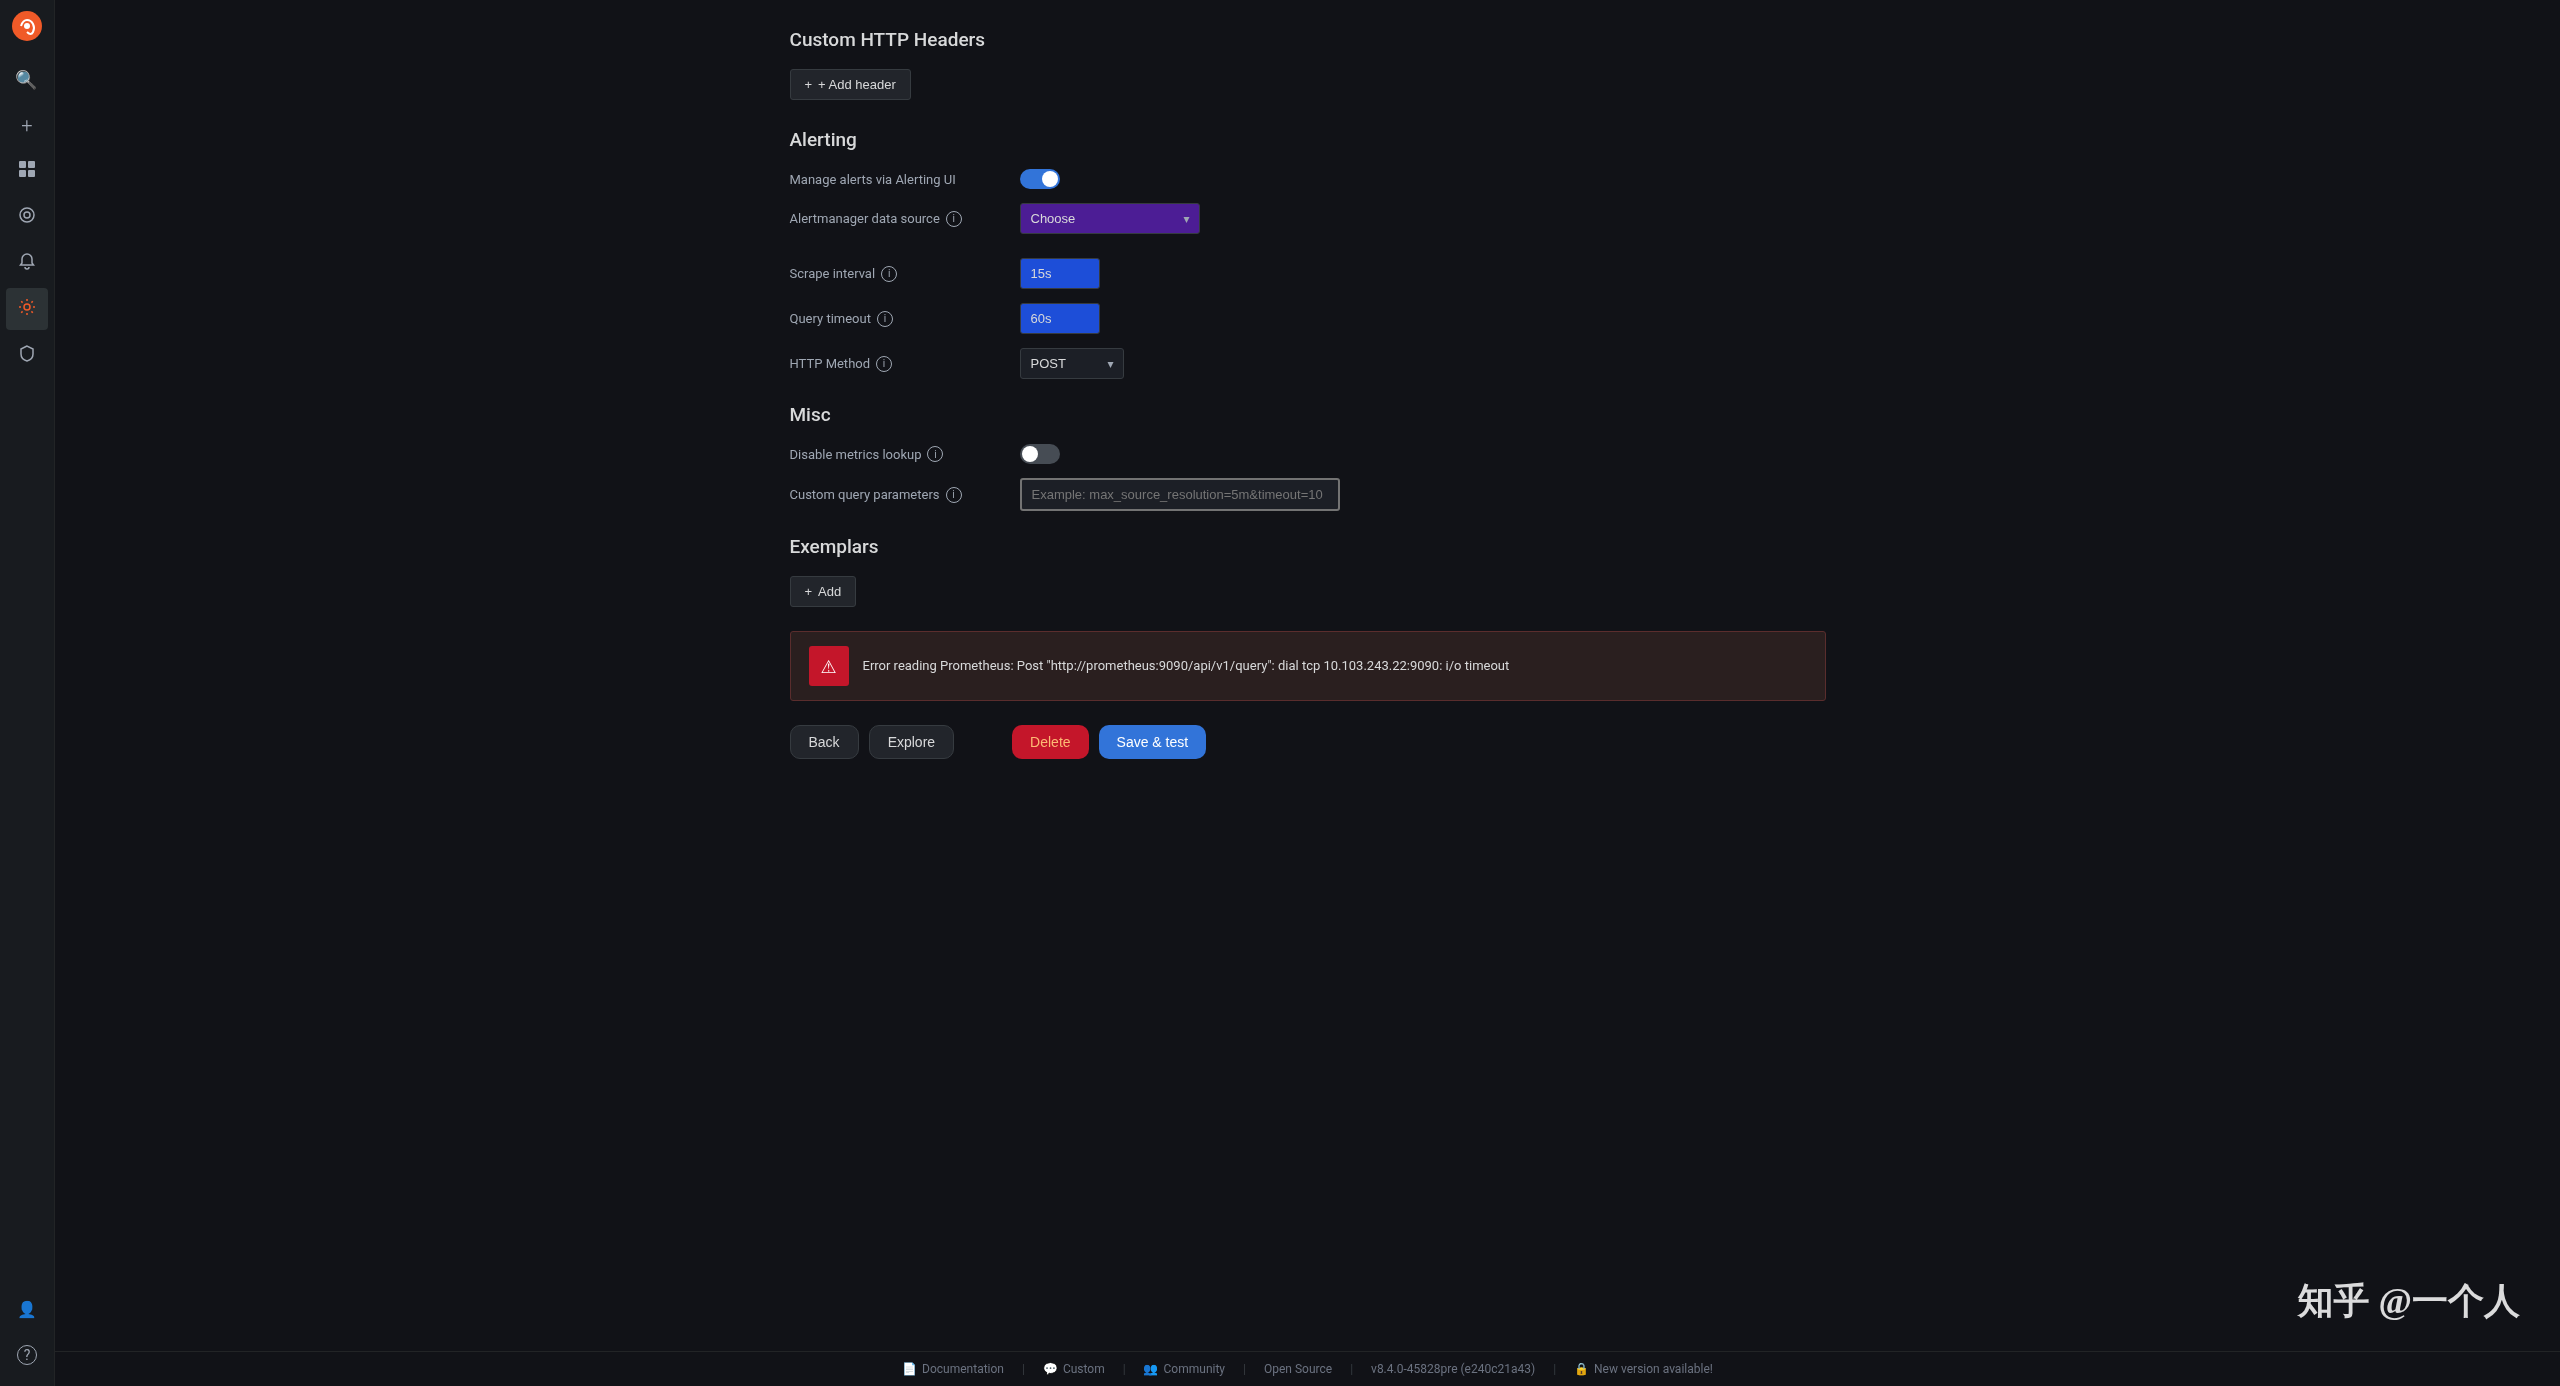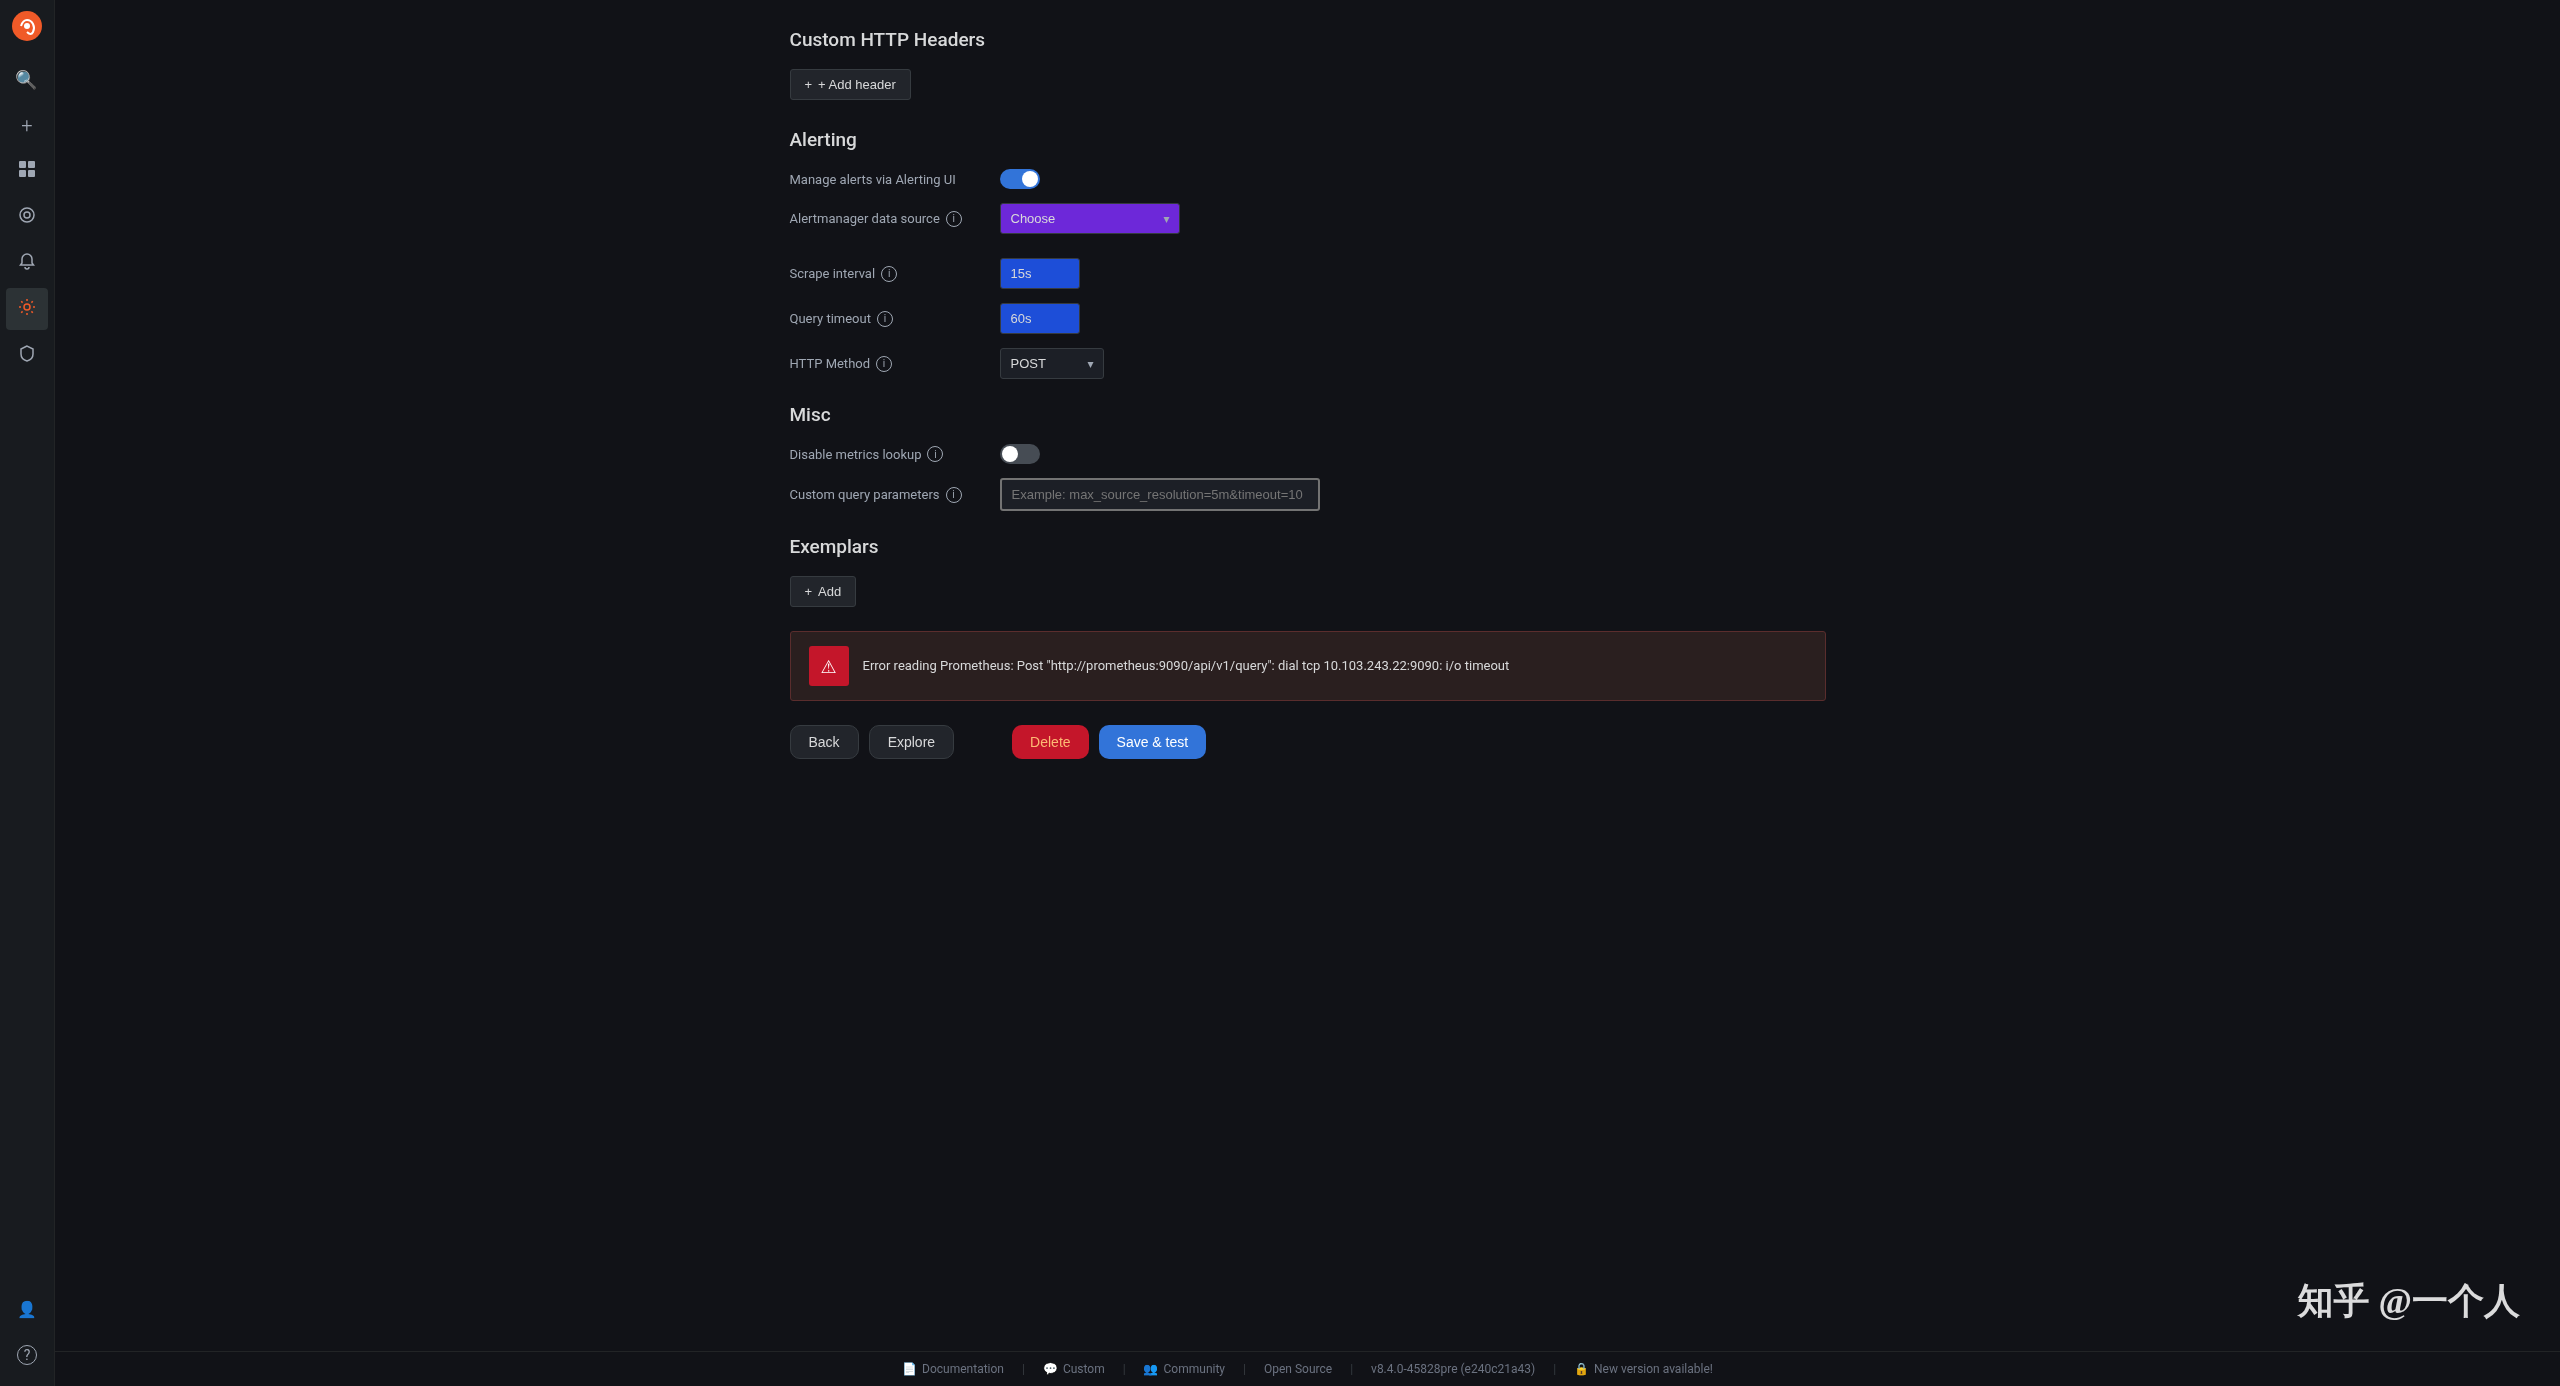--- a/index.html
+++ b/index.html
@@ -78,21 +78,21 @@
       margin-bottom: 28px;
     }
 
     
     .form-row {
       display: flex;
       align-items: center;
       margin-bottom: 14px;
     }
     .form-label {
-      width: 210px;
+      width: 230px;
       flex-shrink: 0;
       color: #9fa7b3;
       font-size: 13px;
       display: flex;
       align-items: center;
       gap: 6px;
     }
     .info-icon {
       width: 16px;
       height: 16px;
@@ -136,21 +136,21 @@
     }
     .select-wrapper::after {
       content: '▾';
       position: absolute;
       right: 10px;
       color: #9fa7b3;
       pointer-events: none;
       font-size: 12px;
     }
     .select-wrapper select {
-      background: #6d28d9;
+      background: #4c1d95;
       border: 1px solid #363b40;
       color: #d8d9da;
       padding: 7px 32px 7px 10px;
       border-radius: 3px;
       font-size: 13px;
       min-width: 180px;
       appearance: none;
       cursor: pointer;
     }
 

